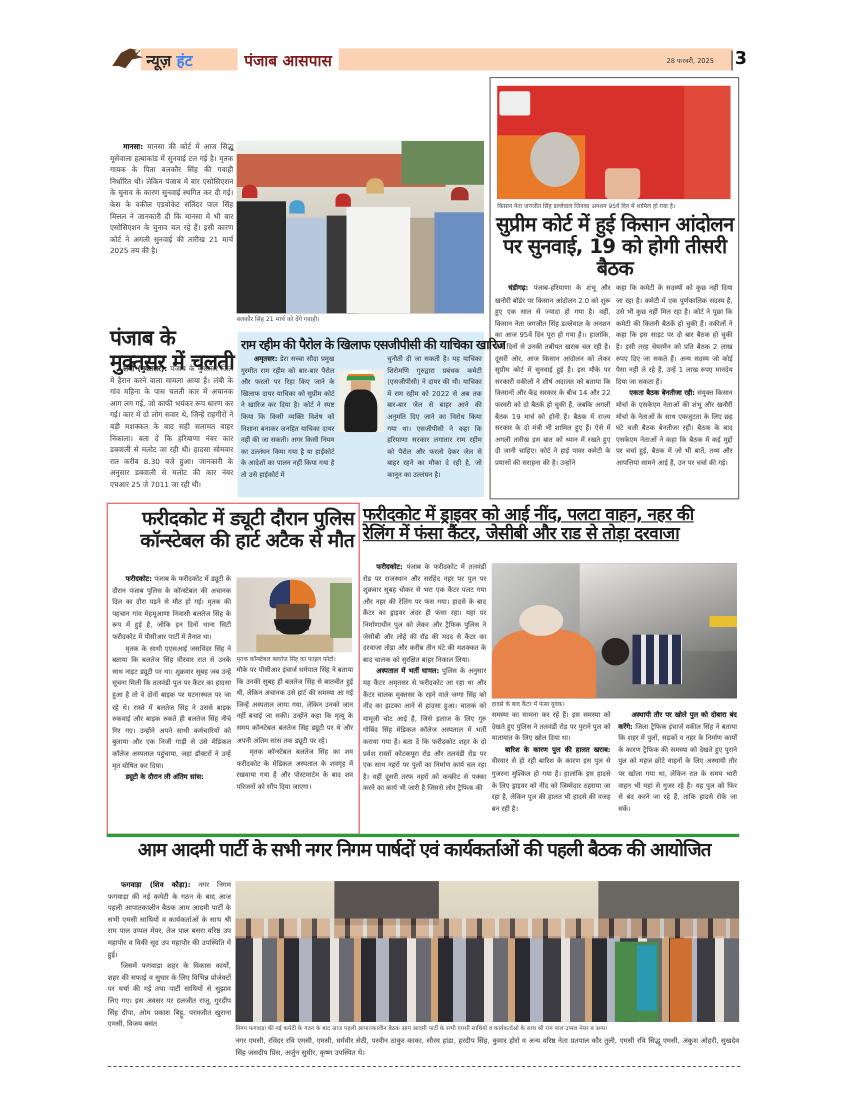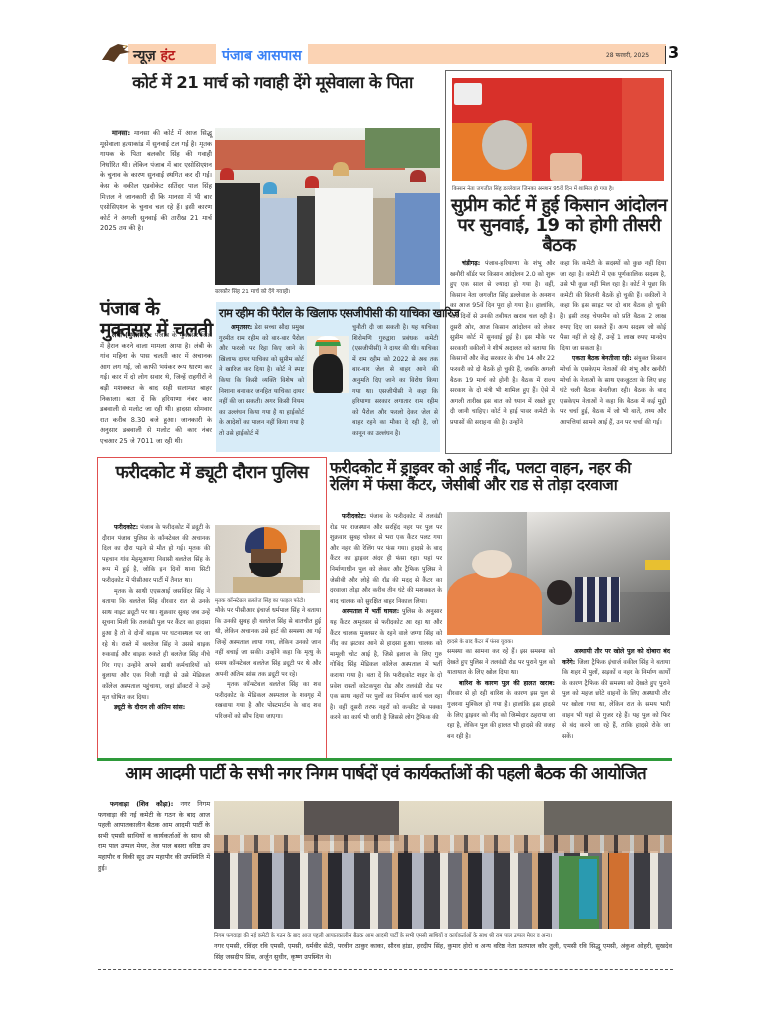--- a/index.html
+++ b/index.html
@@ -22,31 +22,30 @@
   <div class="mast-bar" style="left:308px;width:358px;"></div>
   <div class="abs" style="left:100px;top:40px;width:32px;height:26px;">
     <svg width="32" height="26" viewBox="0 0 32 26">
       <path d="M2 20 L10 8 L18 4 L28 6 L24 10 L30 12 L20 14 L14 22 L8 20 Z" fill="#5a3b22"></path>
       <path d="M22 6 L27 5 L26 8 Z" fill="#e8c070"></path>
       <circle cx="24" cy="7" r="1" fill="#fff"></circle>
     </svg>
   </div>
   <div class="abs" style="left:133px;top:45px;font-size:14px;font-weight:bold;white-space:nowrap;">
     <span style="color:#2a2a2a;">न्यूज़</span>
-    <span style="color:#b91c1c;">हंट</span>
+    <span style="color:#3b82f6;">हंट</span>
   </div>
-  <div class="abs" style="left:222px;top:45px;font-size:14px;font-weight:bold;color:#3b82f6;white-space:nowrap;">पंजाब आसपास</div>
+  <div class="abs" style="left:222px;top:45px;font-size:14px;font-weight:bold;color:#7f1d1d;white-space:nowrap;">पंजाब आसपास</div>
   <div class="abs" style="left:606px;top:51px;font-size:6px;color:#333;white-space:nowrap;">28 फरवरी, 2025</div>
   <div class="abs" style="left:665px;top:46px;width:1px;height:18px;background:#333;"></div>
   <div class="abs" style="left:668px;top:43px;font-size:16px;font-weight:bold;color:#111;">3</div>
 </div>
 
 <div>
   <div class="abs hl" style="left:100px;top:74px;width:345px;font-size:16.5px;text-align:center;">
-    <div>कोर्ट में 21 मार्च को गवाही देंगे मूसेवाला के पिता</div>
   </div>
   <div class="abs body-text" style="left:100px;top:128px;width:112px;">
     <p><span class="lead">मानसा:</span> <span>मानसा की कोर्ट में आज सिद्धू मूसेवाला हत्याकांड में सुनवाई टल गई है। मृतक गायक के पिता बलकौर सिंह की गवाही निर्धारित थी। लेकिन पंजाब में बार एसोसिएशन के चुनाव के कारण सुनवाई स्थगित कर दी गई। केस के वकील एडवोकेट सतिंदर पाल सिंह मित्तल ने जानकारी दी कि मानसा में भी बार एसोसिएशन के चुनाव चल रहे हैं। इसी कारण कोर्ट ने अगली सुनवाई की तारीख 21 मार्च 2025 तय की है।</span></p>
   </div>
   <div class="photo" style="left:215px;top:128px;width:225px;height:157px;background:linear-gradient(#eef2ee 0%,#dcd8cc 30%,#b7b3a8 100%);">
     <div class="abs" style="left:0;top:12px;width:190px;height:30px;background:#c8644a;"></div>
     <div class="abs" style="left:150px;top:0;width:75px;height:40px;background:#6b8a5a;"></div>
     <div class="abs" style="left:0;top:55px;width:45px;height:102px;background:#2b2b2b;"></div>
     <div class="abs" style="left:45px;top:70px;width:40px;height:87px;background:#b8c8dc;"></div>
     <div class="abs" style="left:82px;top:68px;width:28px;height:89px;background:#3a3a3a;"></div>
@@ -105,22 +104,23 @@
     <div class="abs" style="left:12px;top:10px;width:18px;height:12px;background:#d8a880;"></div>
     <div class="abs" style="left:6px;top:18px;width:30px;height:39px;border-radius:40% 40% 10% 10%;background:#1e1e1e;"></div>
   </div>
   <div class="abs body-text" style="left:352px;top:322px;width:86px;font-size:6.2px;">
     <p style="text-indent:0;"><span>चुनौती दी जा सकती है। यह याचिका शिरोमणि गुरुद्वारा प्रबंधक कमेटी (एसजीपीसी) ने दायर की थी। याचिका में राम रहीम को 2022 से अब तक बार-बार जेल से बाहर आने की अनुमति दिए जाने का विरोध किया गया था। एसजीपीसी ने कहा कि हरियाणा सरकार लगातार राम रहीम को पैरोल और फरलो देकर जेल से बाहर रहने का मौका दे रही है, जो कानून का उल्लंघन है।</span></p>
   </div>
 </div>
 
 <div class="abs" style="left:97px;top:457px;width:228px;height:300px;border:1.5px solid #e05050;"></div>
 <div>
-  <div class="abs hl" style="left:102px;top:463px;width:220px;font-size:17.5px;text-align:center;">
+  <div class="abs hl" style="left:102px;top:463px;width:220px;font-size:17.5px;text-align:right;">
     <div>फरीदकोट में ड्यूटी दौरान पुलिस</div>
+    <div>कॉन्स्टेबल की हार्ट अटैक से मौत</div>
   </div>
   <div class="abs body-text" style="left:102px;top:522px;width:108px;font-size:6.2px;">
     <p><span class="lead">फरीदकोट:</span> <span>पंजाब के फरीदकोट में ड्यूटी के दौरान पंजाब पुलिस के कॉन्स्टेबल की अचानक दिल का दौरा पड़ने से मौत हो गई। मृतक की पहचान गांव मेहमूआणा निवासी बलतेज सिंह के रूप में हुई है, जोकि इन दिनों थाना सिटी फरीदकोट में पीसीआर पार्टी में तैनात था।</span></p>
     <p><span>मृतक के साथी एएसआई जसविंदर सिंह ने बताया कि बलतेज सिंह वीरवार रात से उनके साथ नाइट ड्यूटी पर था। शुक्रवार सुबह जब उन्हें सूचना मिली कि तलवंडी पुल पर कैंटर का हादसा हुआ है तो वे दोनों बाइक पर घटनास्थल पर जा रहे थे। रास्ते में बलतेज सिंह ने उससे बाइक रुकवाई और बाइक रुकते ही बलतेज सिंह नीचे गिर गए। उन्होंने अपने साथी कर्मचारियों को बुलाया और एक निजी गाड़ी से उसे मेडिकल कॉलेज अस्पताल पहुंचाया, जहां डॉक्टरों ने उन्हें मृत घोषित कर दिया।</span></p>
     <p><span class="lead">ड्यूटी के दौरान ली अंतिम सांस:</span></p>
   </div>
   <div class="photo" style="left:215px;top:525px;width:105px;height:68px;background:linear-gradient(90deg,#d6d0c6,#e8e2d8);">
     <div class="abs" style="left:30px;top:2px;width:42px;height:26px;border-radius:20px 20px 4px 4px;background:linear-gradient(90deg,#2c3a6a 45%,#e07a2a 45%);"></div>
     <div class="abs" style="left:36px;top:24px;width:30px;height:24px;background:#6a4a34;"></div>
     <div class="abs" style="left:34px;top:38px;width:34px;height:14px;border-radius:0 0 14px 14px;background:#1e1e1e;"></div>
@@ -128,21 +128,21 @@
     <div class="abs" style="left:85px;top:5px;width:20px;height:50px;background:#8aa06a;"></div>
   </div>
   <div class="abs caption" style="left:215px;top:596px;width:106px;font-size:5.4px;">मृतक कॉन्स्टेबल बलतेज सिंह का फाइल फोटो।</div>
   <div class="abs body-text" style="left:215px;top:605px;width:106px;font-size:6.2px;">
     <p style="text-indent:0;"><span>मौके पर पीसीआर इंचार्ज धर्मपाल सिंह ने बताया कि उनकी सुबह ही बलतेज सिंह से बातचीत हुई थी, लेकिन अचानक उसे हार्ट की समस्या आ गई जिन्हें अस्पताल लाया गया, लेकिन उनको जान नहीं बचाई जा सकी। उन्होंने कहा कि मृत्यु के समय कॉन्स्टेबल बलतेज सिंह ड्यूटी पर थे और अपनी अंतिम सांस तक ड्यूटी पर रहे।</span></p>
     <p><span>मृतक कॉन्स्टेबल बलतेज सिंह का शव फरीदकोट के मेडिकल अस्पताल के शवगृह में रखवाया गया है और पोस्टमार्टम के बाद शव परिजनों को सौंप दिया जाएगा।</span></p>
   </div>
 </div>
 
 <div>
-  <div class="abs hl" style="left:330px;top:460px;width:342px;font-size:15.5px;">
+  <div class="abs hl" style="left:330px;top:460px;width:342px;font-size:15.5px;text-decoration:underline;">
     <div>फरीदकोट में ड्राइवर को आई नींद, पलटा वाहन, नहर की</div>
     <div>रेलिंग में फंसा कैंटर, जेसीबी और राड से तोड़ा दरवाजा</div>
   </div>
   <div class="abs body-text" style="left:330px;top:511px;width:112px;font-size:6.2px;">
     <p><span class="lead">फरीदकोट:</span> <span>पंजाब के फरीदकोट में तलवंडी रोड पर राजस्थान और सरहिंद नहर पर पुल पर शुक्रवार सुबह चोकर से भरा एक कैंटर पलट गया और नहर की रेलिंग पर फंस गया। हादसे के बाद कैंटर का ड्राइवर अंदर ही फंसा रहा। यहां पर निर्माणाधीन पुल को लेकर और ट्रैफिक पुलिस ने जेसीबी और लोहे की रॉड की मदद से कैंटर का दरवाजा तोड़ा और करीब तीन घंटे की मशक्कत के बाद चालक को सुरक्षित बाहर निकाल लिया।</span></p>
     <p><span class="lead">अस्पताल में भर्ती घायल:</span> <span>पुलिस के अनुसार यह कैंटर अमृतसर से फरीदकोट आ रहा था और कैंटर चालक मुक्तसर के रहने वाले जग्गा सिंह को नींद का झटका आने से हादसा हुआ। चालक को मामूली चोट आई है, जिसे इलाज के लिए गुरु गोबिंद सिंह मेडिकल कॉलेज अस्पताल में भर्ती कराया गया है। बता दें कि फरीदकोट शहर के दो प्रवेश रास्तों कोटकपूरा रोड और तलवंडी रोड पर एक साथ नहरों पर पुलों का निर्माण कार्य चल रहा है। वहीं दूसरी तरफ नहरों को कन्क्रीट से पक्का करने का कार्य भी जारी है जिससे लोग ट्रैफिक की</span></p>
   </div>
   <div class="photo" style="left:447px;top:512px;width:223px;height:123px;background:linear-gradient(135deg,#cfcfcc,#9a9a98 50%,#5a5a5a);">
     <div class="abs" style="left:80px;top:0;width:143px;height:80px;background:linear-gradient(160deg,#e8e6e2,#7a7a78);"></div>
     <div class="abs" style="left:0;top:60px;width:95px;height:63px;border-radius:40% 40% 0 0;background:#e8844a;"></div>
@@ -160,20 +160,21 @@
     <p><span class="lead">अस्थायी तौर पर खोले पुल को दोबारा बंद करेंगे:</span> <span>जिला ट्रैफिक इंचार्ज वकील सिंह ने बताया कि शहर में पुलों, सड़कों व नहर के निर्माण कार्यों के कारण ट्रैफिक की समस्या को देखते हुए पुराने पुल को महज छोटे वाहनों के लिए अस्थायी तौर पर खोला गया था, लेकिन रात के समय भारी वाहन भी यहां से गुजर रहे हैं। यह पुल को फिर से बंद करने जा रहे हैं, ताकि हादसे रोके जा सकें।</span></p>
   </div>
 </div>
 
 <div class="abs" style="left:97px;top:758px;width:575px;height:3px;background:#2e9a3a;"></div>
 
 <div>
   <div class="abs hl" style="left:98px;top:764px;width:575px;font-size:17px;text-align:center;white-space:nowrap;letter-spacing:-0.9px;">आम आदमी पार्टी के सभी नगर निगम पार्षदों एवं कार्यकर्ताओं की पहली बैठक की आयोजित</div>
   <div class="abs body-text" style="left:98px;top:799px;width:112px;font-size:6.4px;">
     <p><span class="lead">फगवाड़ा (शिव कौड़ा):</span> <span>नगर निगम फगवाड़ा की नई कमेटी के गठन के बाद आज पहली आपातकालीन बैठक आम आदमी पार्टी के सभी एमसी साथियों व कार्यकर्ताओं के साथ श्री राम पाल उप्पल मेयर, तेज पाल बसरा वरिष्ठ उप महापौर व विकी सूद उप महापौर की उपस्थिति में हुई।</span></p>
+    <p><span>जिसमें फगवाड़ा शहर के विकास कार्यों, शहर की सफाई व सुधार के लिए विभिन्न प्रोजेक्टों पर चर्चा की गई तथा पार्टी साथियों से सुझाव लिए गए। इस अवसर पर दलजीत राजू, गुरदीप सिंह दीपा, ओम प्रकाश बिट्टू, परमजीत खुराना एमसी, विजय बसंत</span></p>
   </div>
   <div class="photo" style="left:214px;top:801px;width:458px;height:128px;background:linear-gradient(#e4dcc6 0%,#d6cfbf 40%,#8a8680 100%);">
     <div class="abs" style="left:90px;top:0;width:95px;height:40px;background:#5a5452;"></div>
     <div class="abs" style="left:330px;top:0;width:128px;height:50px;background:#6a6660;"></div>
     <div class="abs" style="left:0;top:50px;width:458px;height:78px;background:repeating-linear-gradient(90deg,#3c3c42 0 16px,#e8e4dc 16px 24px,#6a6a72 24px 38px,#cfa37a 38px 44px,#2a2a30 44px 58px,#b0b4c0 58px 70px);"></div>
     <div class="abs" style="left:0;top:34px;width:458px;height:18px;background:repeating-linear-gradient(90deg,#c8a080 0 10px,#3a3030 10px 14px,#d8b090 14px 26px,#e0e0dc 26px 30px);opacity:0.8;"></div>
     <div class="abs" style="left:345px;top:55px;width:40px;height:73px;background:#4a8a4a;"></div>
     <div class="abs" style="left:365px;top:58px;width:18px;height:60px;background:#2a9ab0;"></div>
     <div class="abs" style="left:395px;top:52px;width:20px;height:76px;background:#d07030;"></div>
   </div>

